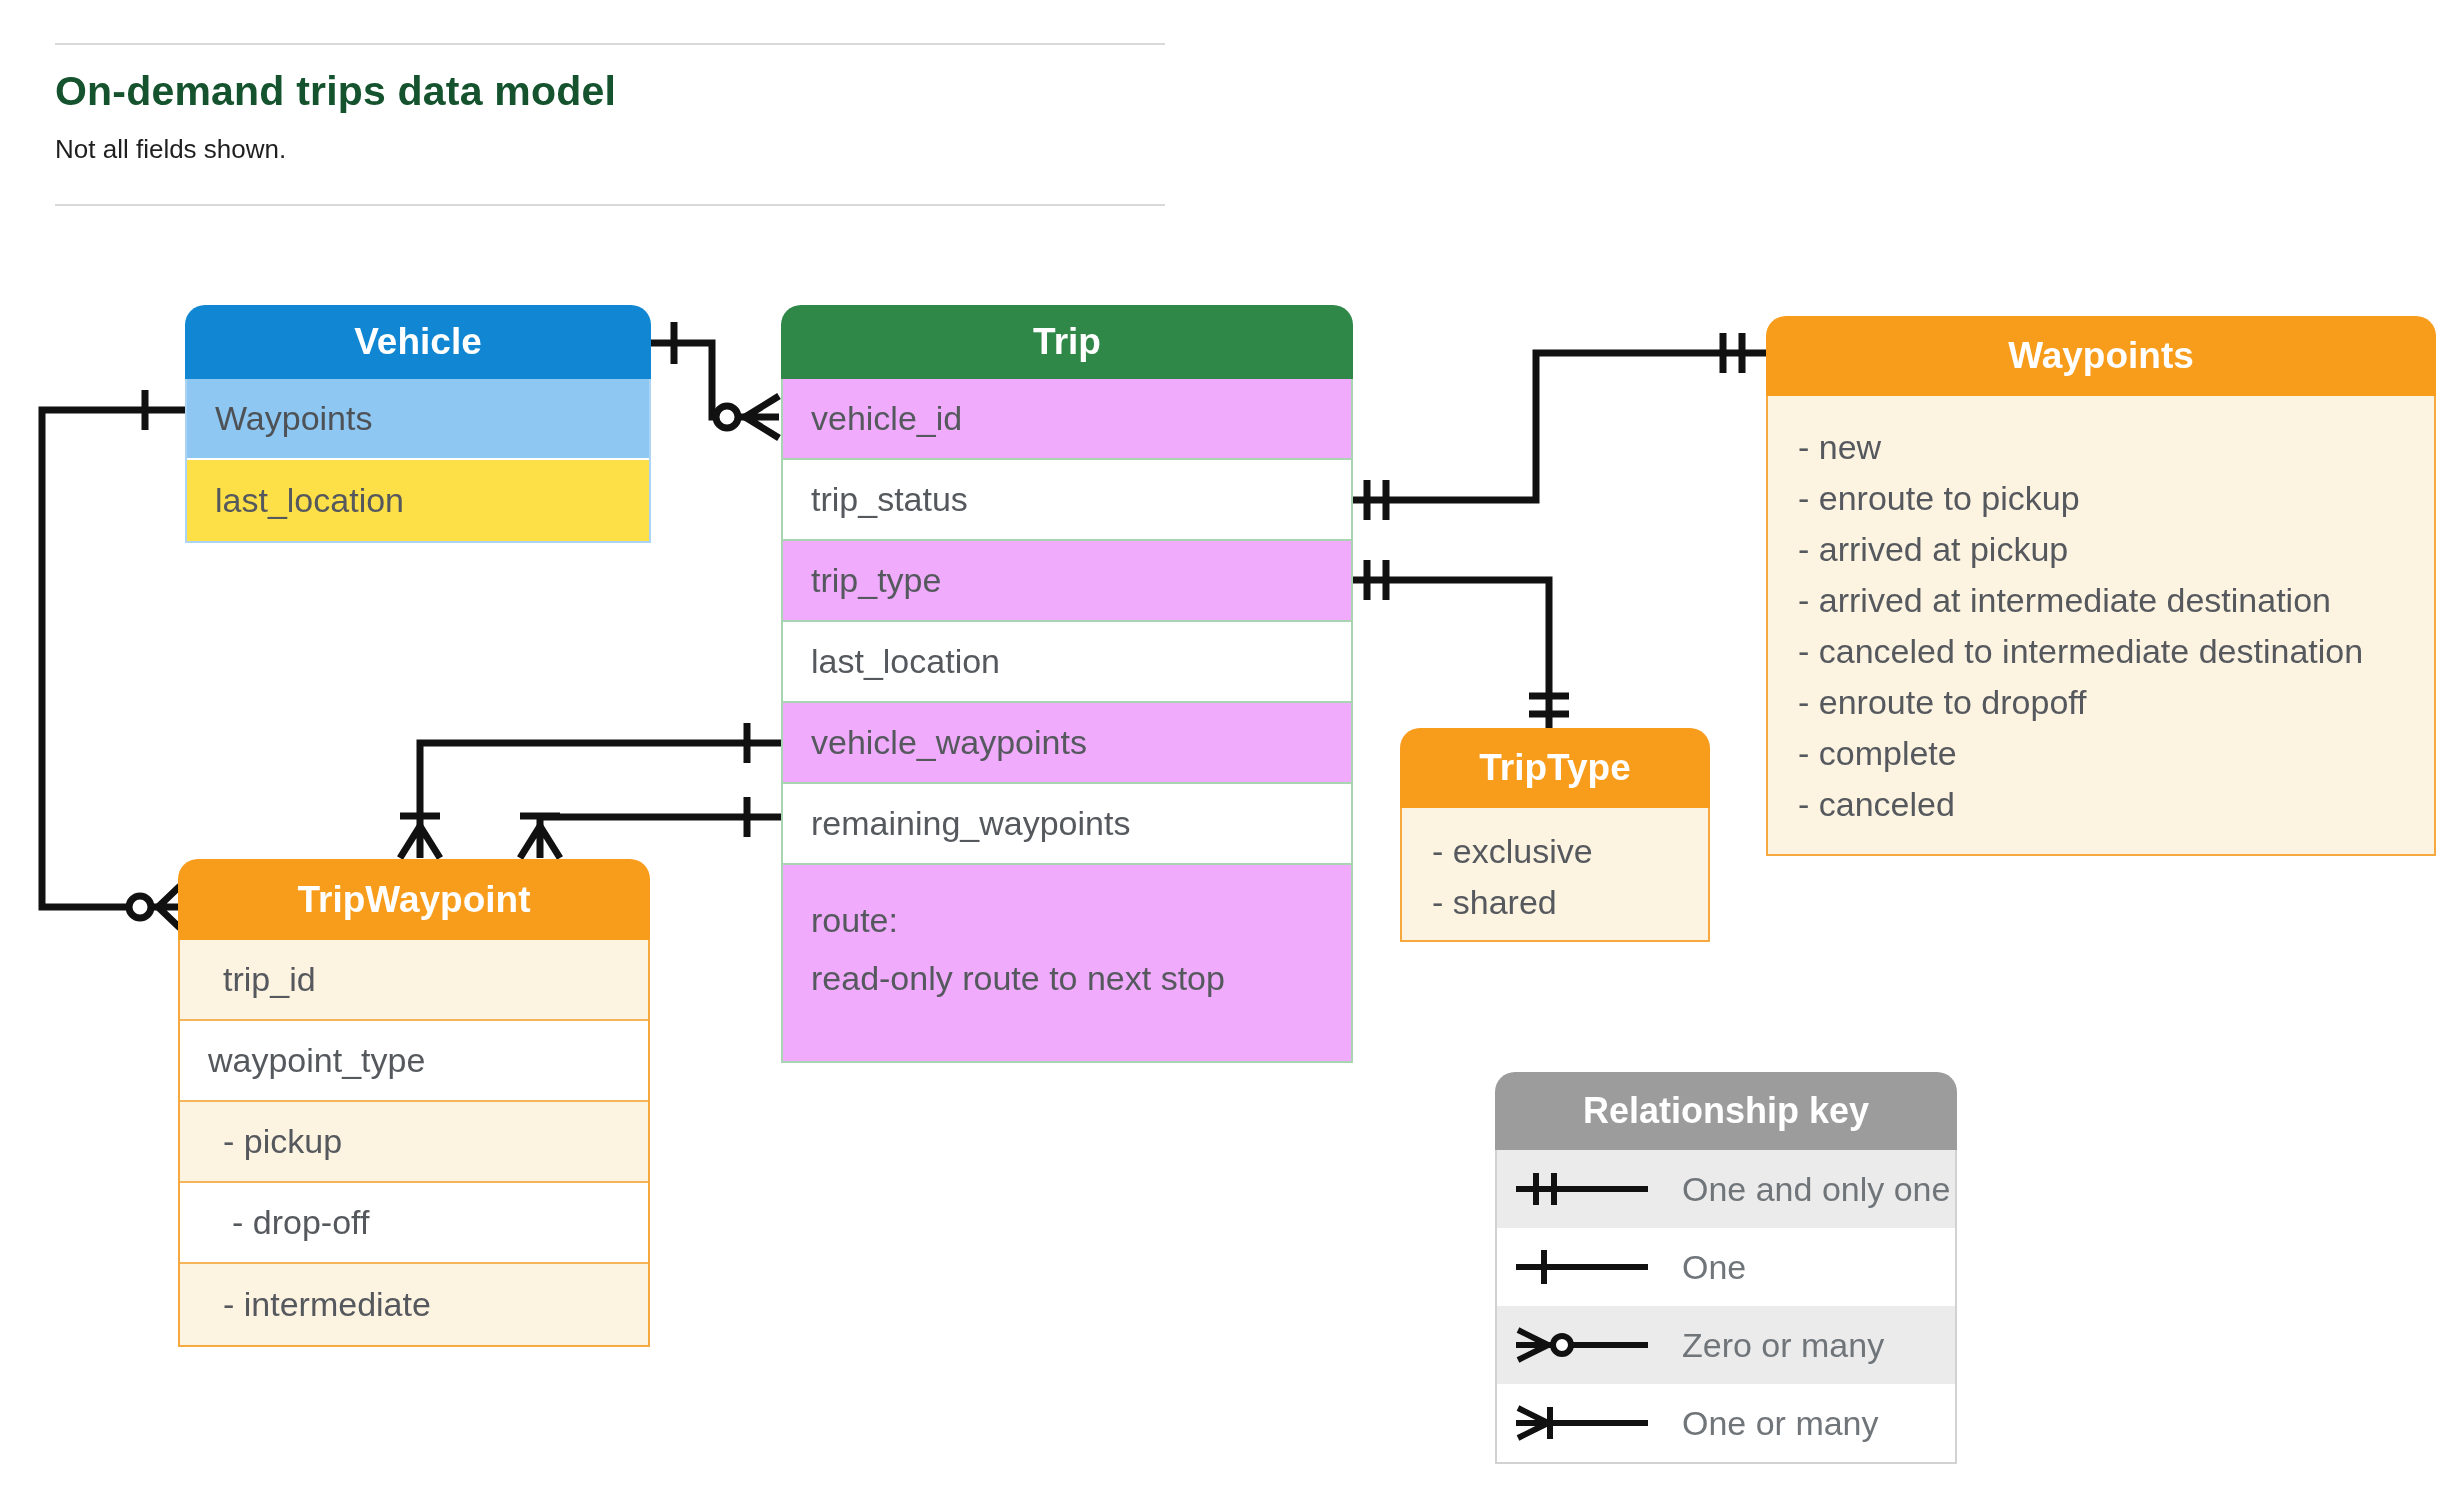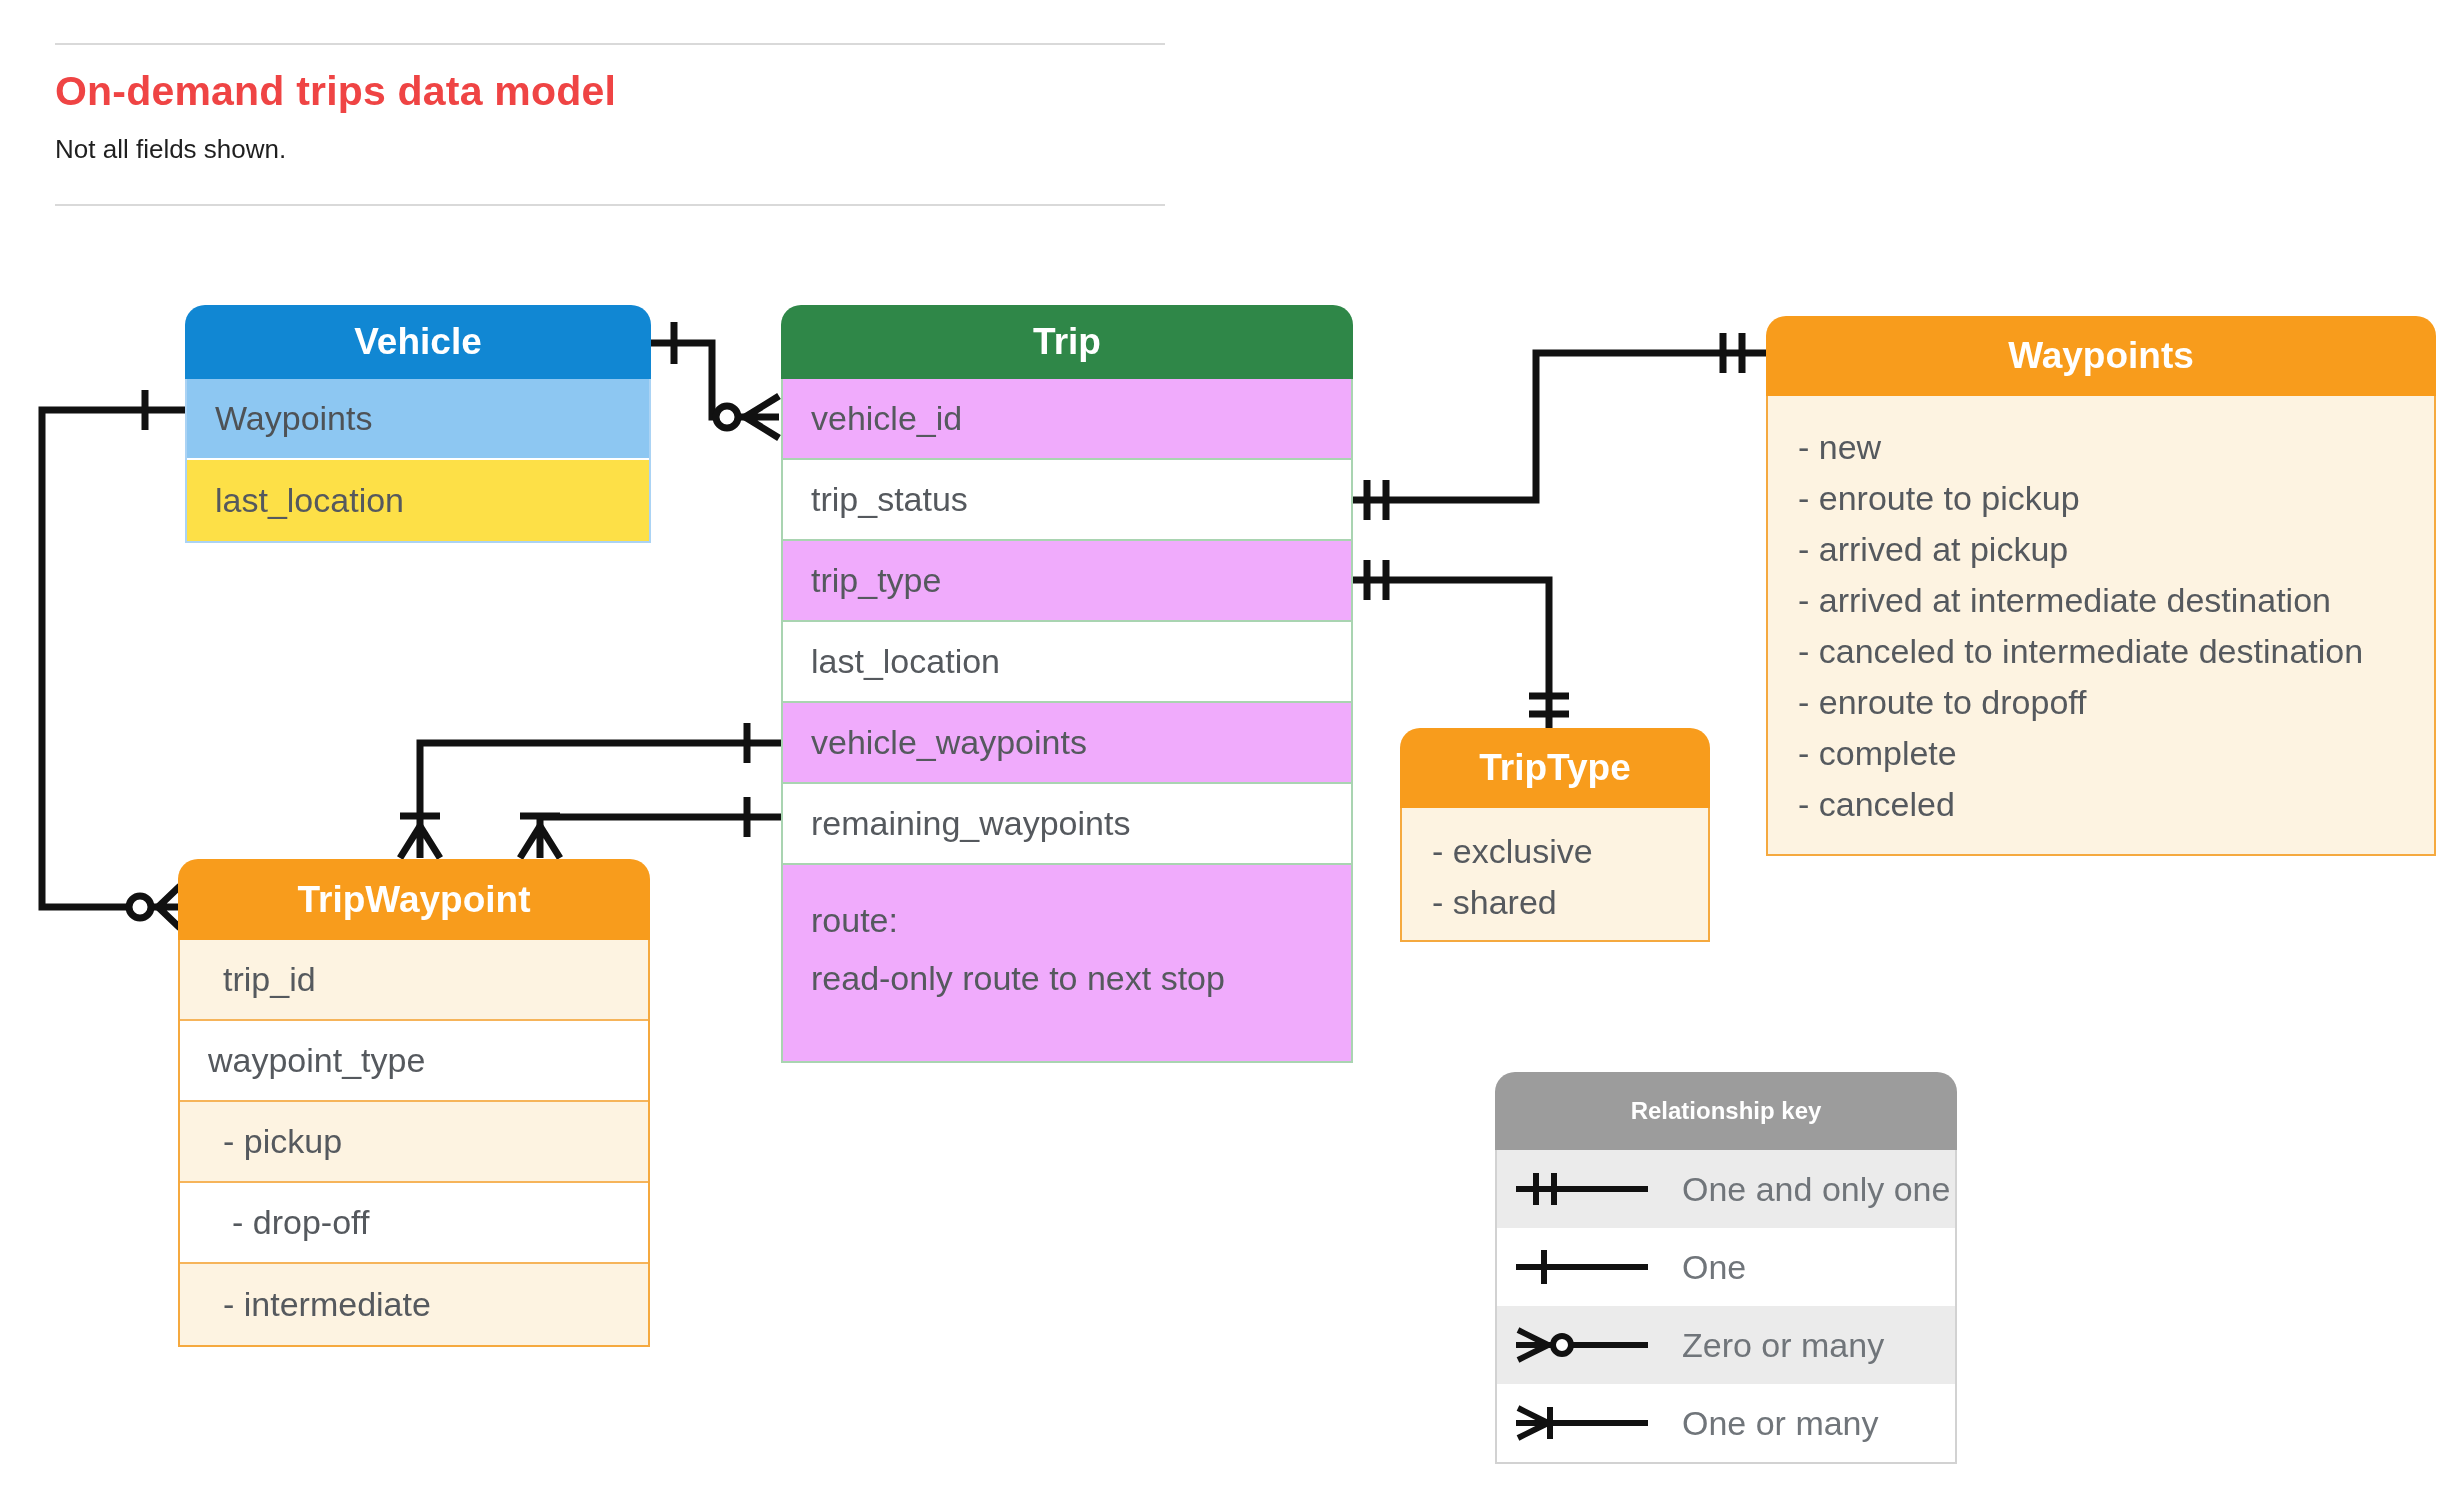--- a/index.html
+++ b/index.html
@@ -7,21 +7,21 @@
     position: relative;
     width: 2445px;
     height: 1502px;
     background: #ffffff;
     font-family: "Liberation Sans", sans-serif;
     overflow: hidden;
   }
   .hairline { position: absolute; left: 55px; width: 1110px; height: 2px; background: #d9d9d9; }
   .page-title {
     position: absolute; left: 55px; top: 68px;
-    font-size: 41px; font-weight: 700; color: #ef4444; letter-spacing: 0.2px;
+    font-size: 41px; font-weight: 700; color: #14532d; letter-spacing: 0.2px;
   }
   .page-subtitle {
     position: absolute; left: 55px; top: 134px;
     font-size: 26px; color: #1f1f1f;
   }
 
   .entity { position: absolute; }
   .entity-header {
     display: flex; align-items: center; justify-content: center;
     border-radius: 20px 20px 0 0;
@@ -56,21 +56,21 @@
   .enum-list { padding: 26px 20px 0 30px; }
   .enum-list div { font-size: 34px; color: #55595e; line-height: 51px; white-space: nowrap; }
 
   
   .tripwaypoint .row { height: 81px; border-bottom: 2px solid #f6b45a; }
   .tripwaypoint .row:last-child { border-bottom: none; }
   .tripwaypoint .row.cream { background: #fdf3e1; padding-left: 43px; }
   .tripwaypoint .row.white { background: #ffffff; }
 
   
-  .legend .entity-header { background: #9c9c9c; height: 78px; font-size: 24px; }
+  .legend .entity-header { background: #9c9c9c; height: 78px; font-size: 36px; }
   .legend .body { border: 2px solid #d2d2d2; border-top: none; background: #fff; }
   .legend-row { display: flex; align-items: center; height: 78px; padding-left: 15px; box-sizing: border-box; }
   .legend-row.tint { background: #ebebeb; }
   .legend-row .sym { width: 140px; height: 40px; flex: 0 0 140px; }
   .legend-row .lbl { margin-left: 30px; font-size: 34px; color: #70757a; }
 
   .connectors { position: absolute; left: 0; top: 0; pointer-events: none; }
 </style>
 </head>
 <body>

